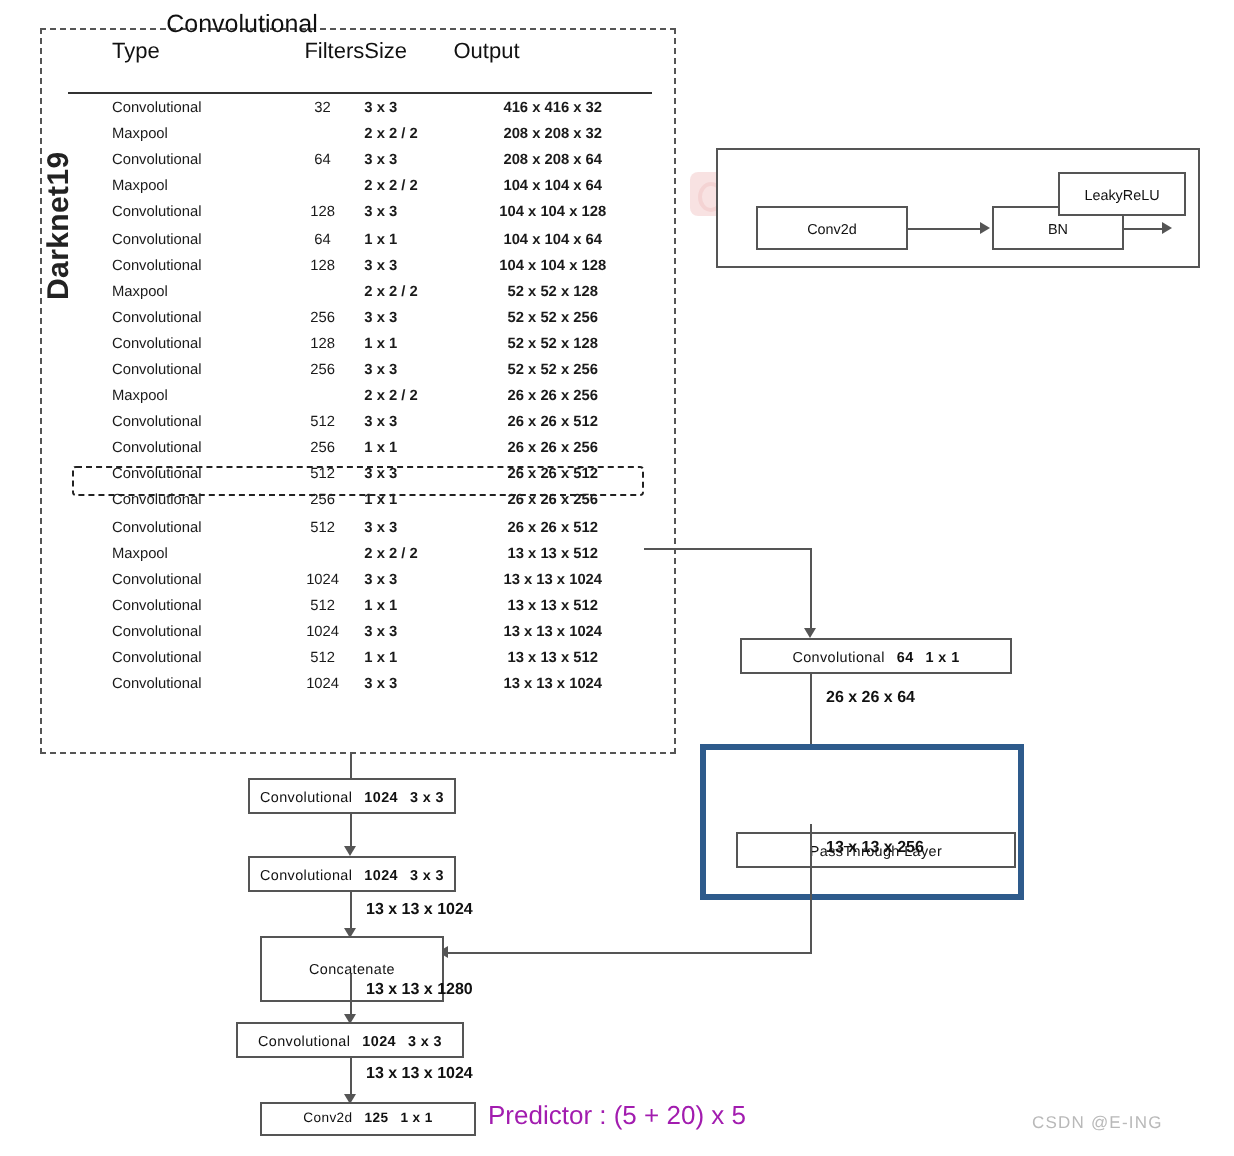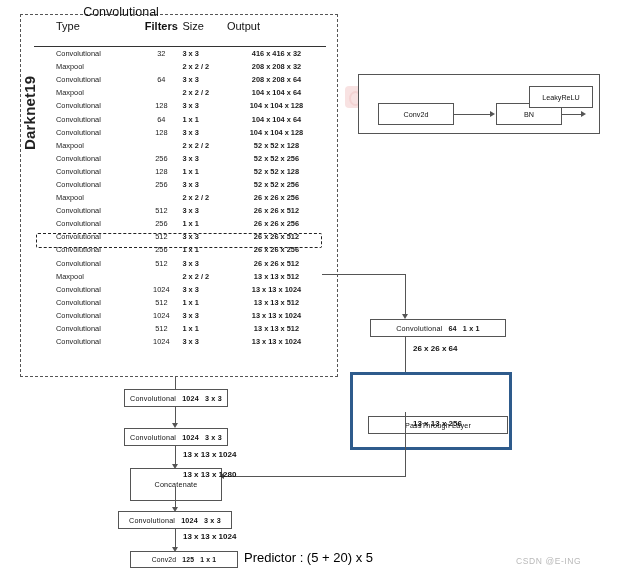--- a/index.html
+++ b/index.html
@@ -31,21 +31,21 @@
     border-collapse:collapse;
     font-size:7.4px;
   }
   #layer-table th{
     font-size:11px;font-weight:400;color:#111;
     padding:0 0 14px 0;
     border-bottom:1.4px solid #333;
     text-align:left;
   }
   #layer-table th.c-type{width:92px;padding-left:22px;text-align:left;}
-  #layer-table th.c-filters{width:44px;text-align:center;font-weight:bold;}
+  #layer-table th.c-filters{width:44px;text-align:right;}
   #layer-table th.c-size{width:48px;text-align:left;margin-top:14px;}
   #layer-table th.c-output{width:108px;text-align:left;}
   #layer-table td{
     padding:2.05px 0;
     font-size:7.4px;
     color:#1a1a1a;
     white-space:nowrap;
   }
   #layer-table td.t-type{padding-left:22px;font-weight:400;}
   #layer-table td.t-filters{text-align:center;font-weight:400;}
@@ -116,21 +116,21 @@
   }
 
   
   #passthrough-block{
     left:350px;top:372px;width:162px;height:78px;
     border:3px solid #2E5B8C;background:#fff;box-sizing:border-box;
   }
 
   
   #predictor-text{
-    left:244px;top:550px;font-size:13px;color:#000000;white-space:nowrap;
+    left:244px;top:550px;font-size:13px;color:#a21caf;white-space:nowrap;
   }
 
   
   #watermark{
     left:516px;top:556px;font-size:8.5px;color:#b9b9b9;
     letter-spacing:.6px;white-space:nowrap;
   }
   #pink-blob{
     left:345px;top:86px;width:17px;height:22px;
     background:#f7dede;border-radius:4px;opacity:.85;
@@ -346,21 +346,21 @@
   <span>Convolutional</span>
   <span class="fnum">1024</span>
   <span class="fsz">3 x 3</span>
 </div>
 <div class="abs vline" style="left:175px;top:446px;height:21px;"></div>
 <div class="abs shape" style="left:183px;top:450px;">13 x 13 x 1024</div>
 <div class="abs arrow-down" style="left:172.2px;top:464px;"></div>
 
 <div class="abs fbox" style="left:130px;top:468px;width:92px;height:33px;">Concatenate</div>
 <div class="abs vline" style="left:175px;top:487px;height:23px;"></div>
-<div class="abs shape" style="left:183px;top:470px;">13 x 13 x 1280</div>
+<div class="abs shape" style="left:183px;top:490px;">13 x 13 x 1280</div>
 <div class="abs arrow-down" style="left:172.2px;top:507px;"></div>
 
 <div class="abs fbox" style="left:118px;top:511px;width:114px;height:18px;">
   <span>Convolutional</span>
   <span class="fnum">1024</span>
   <span class="fsz">3 x 3</span>
 </div>
 <div class="abs vline" style="left:175px;top:529px;height:21px;"></div>
 <div class="abs shape" style="left:183px;top:532px;">13 x 13 x 1024</div>
 <div class="abs arrow-down" style="left:172.2px;top:547px;"></div>

